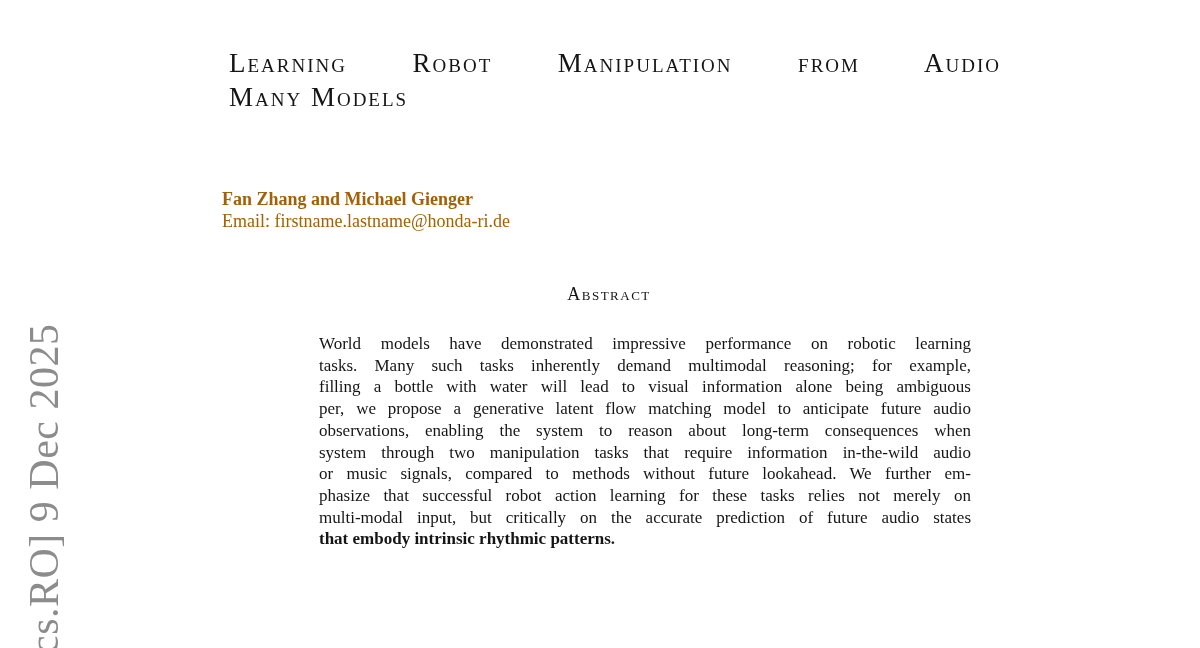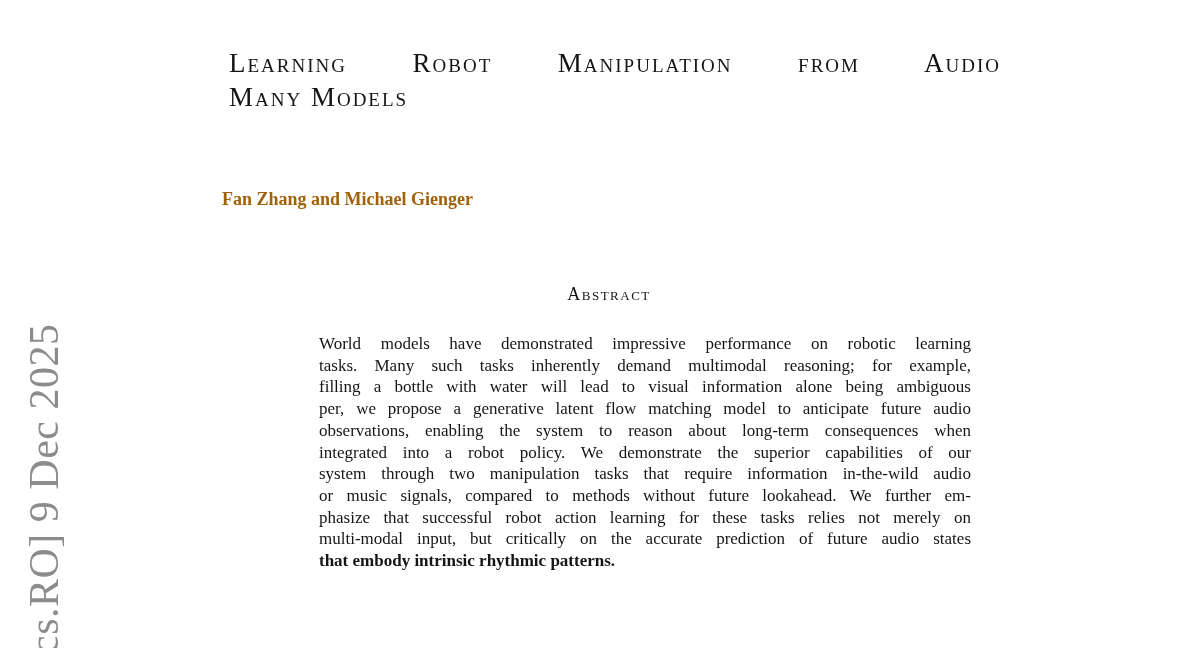--- a/index.html
+++ b/index.html
@@ -103,31 +103,31 @@
 
   <div class="watermark">cs.RO] 9 Dec 2025</div>
 
   <div class="title-block">
     <div class="title-line justified">Learning Robot Manipulation from Audio</div>
     <div class="title-line">Many Models</div>
   </div>
 
   <div class="author-block">
     <div class="author-names">Fan Zhang and Michael Gienger</div>
+    <div class="author-email">Email: firstname.lastname@honda-ri.de</div>
   </div>
 
   <div class="abstract-heading">Abstract</div>
 
   <div class="abstract-body">
     <div class="abs-line">World models have demonstrated impressive performance on robotic learning</div>
     <div class="abs-line">tasks.  Many such tasks inherently demand multimodal reasoning; for example,</div>
     <div class="abs-line">filling a bottle with water will lead to visual information alone being ambiguous</div>
     <div class="abs-line">per, we propose a generative latent flow matching model to anticipate future audio</div>
     <div class="abs-line">observations, enabling the system to reason about long-term consequences when</div>
-    <div class="abs-line">integrated into a robot policy.  We demonstrate the superior capabilities of our</div>
     <div class="abs-line">system through two manipulation tasks that require information in-the-wild audio</div>
     <div class="abs-line">or music signals, compared to methods without future lookahead. We further em-</div>
     <div class="abs-line">phasize that successful robot action learning for these tasks relies not merely on</div>
     <div class="abs-line">multi-modal input, but critically on the accurate prediction of future audio states</div>
     <div class="abs-line last-line">that embody intrinsic rhythmic patterns.</div>
   </div>
 
 </div>
 
 </body></html>

